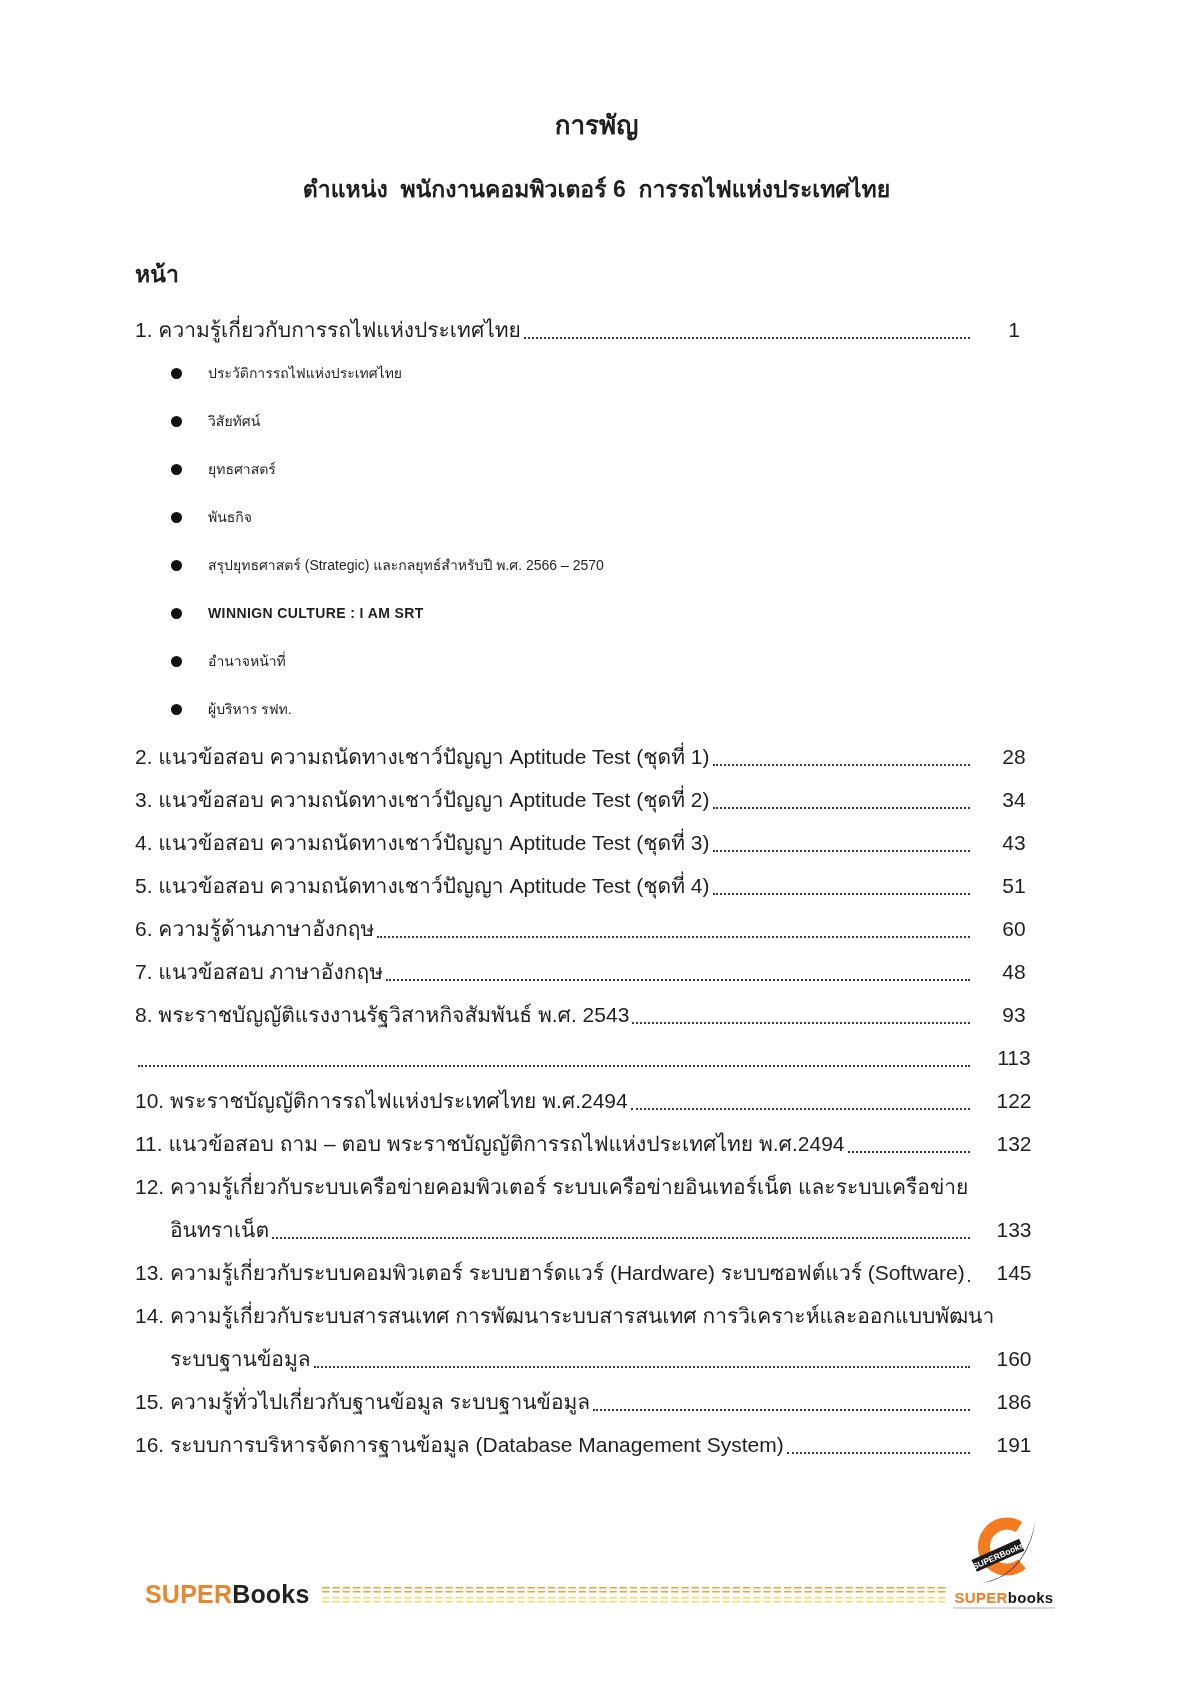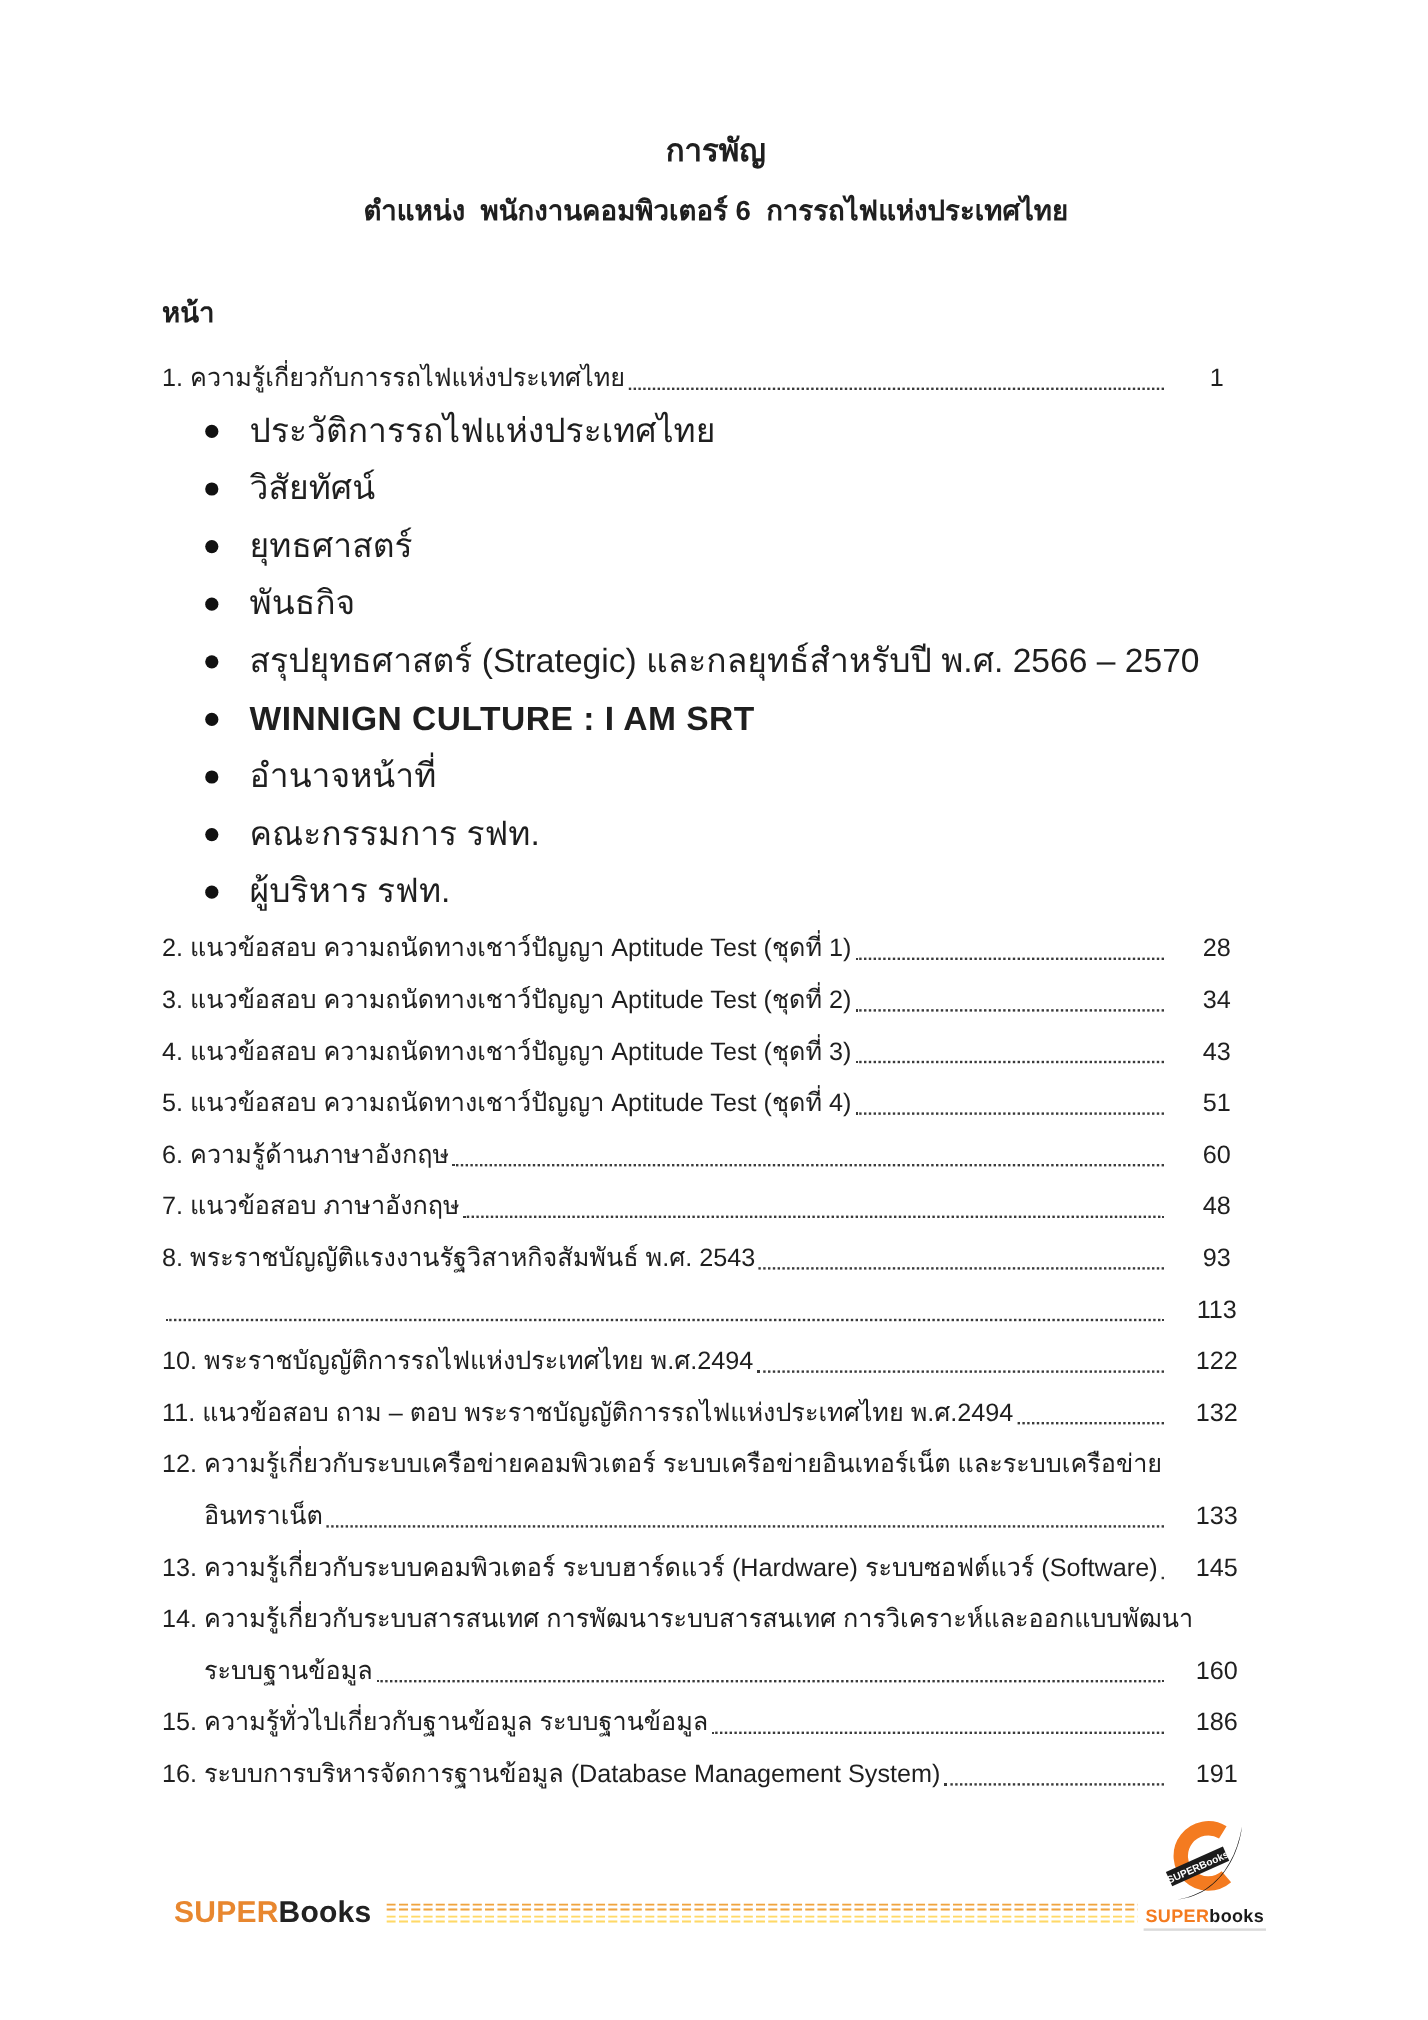--- a/index.html
+++ b/index.html
@@ -31,21 +31,21 @@
     text-align:center;
     font-size:26px;
     font-weight:bold;
     line-height:40px;
   }
   .doc-subtitle{
     text-align:center;
     font-size:23px;
     font-weight:bold;
     line-height:36px;
-    margin-top:12px;
+    margin-top:26px;
     white-space:pre-wrap;
   }
   .pagecol-row{
     margin-top:50px;
     text-align:left;
     font-size:23px;
     font-weight:bold;
     line-height:34px;
     padding-right:18px;
   }
@@ -73,21 +73,21 @@
     width:88px;
     text-align:center;
     line-height:30px;
   }
   .brow{
     display:flex;
     align-items:center;
     height:30px;
     margin-bottom:18px;
     padding-left:36px;
-    font-size:28px;
+    font-size:14px;
   }
   .brow .dot{
     flex:none;
     width:11px;
     height:11px;
     border-radius:50%;
     background:#111;
     margin-right:26px;
   }
   .brow .t{white-space:nowrap;line-height:30px;}
@@ -185,24 +185,20 @@
           <span class="dot"></span>
           <span class="t">สรุปยุทธศาสตร์ (Strategic) และกลยุทธ์สำหรับปี พ.ศ. 2566 – 2570</span>
         </div>
         <div class="brow bold">
           <span class="dot"></span>
           <span class="t">WINNIGN CULTURE : I AM SRT</span>
         </div>
         <div class="brow">
           <span class="dot"></span>
           <span class="t">อำนาจหน้าที่</span>
-        </div>
-        <div class="brow">
-          <span class="dot"></span>
-          <span class="t">คณะกรรมการ รฟท.</span>
         </div>
         <div class="brow">
           <span class="dot"></span>
           <span class="t">ผู้บริหาร รฟท.</span>
         </div>
         <div class="row">
           <span class="t">2. แนวข้อสอบ ความถนัดทางเชาว์ปัญญา Aptitude Test (ชุดที่ 1)</span>
           <span class="leader"></span>
           <span class="pg">28</span>
         </div>

